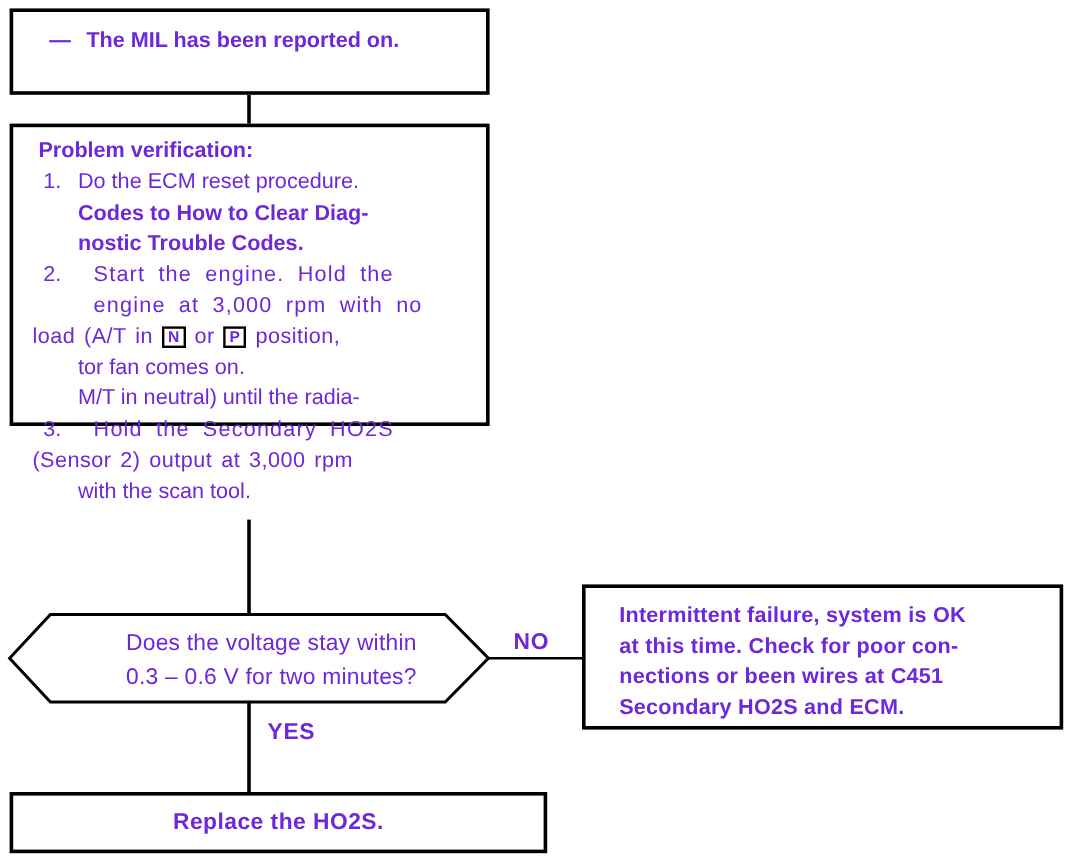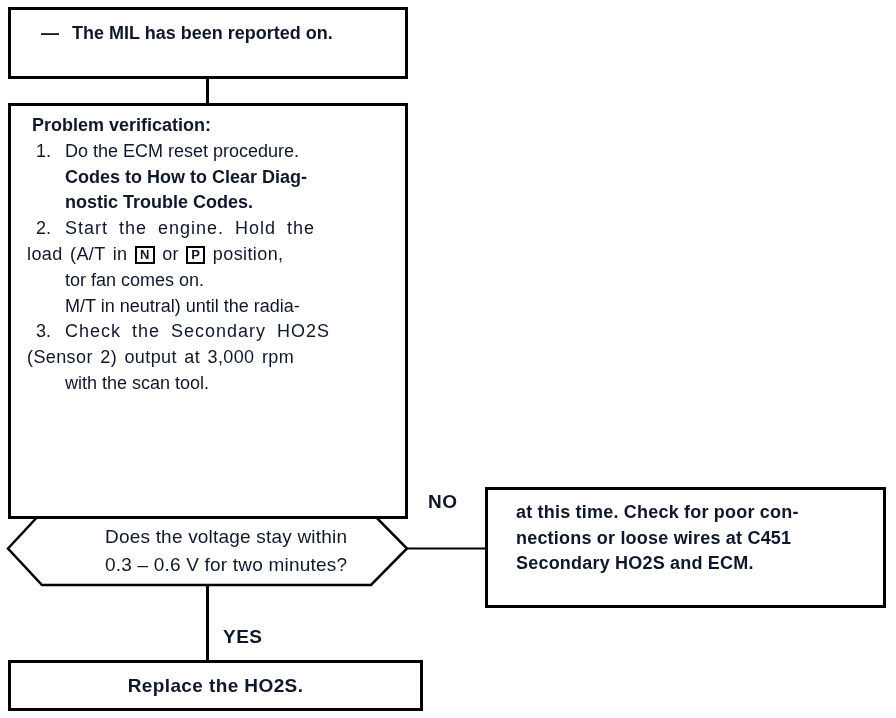--- a/index.html
+++ b/index.html
@@ -1,48 +1,48 @@
 <!DOCTYPE html>
 <html><head>
 <meta charset="utf-8">
 <style>
   html,body { margin:0; padding:0; background:#ffffff; }
   .canvas {
     position:relative; width:896px; height:718px; background:#ffffff;
-    font-family:"Liberation Sans", sans-serif; color:#0f172a;
+    font-family:"Liberation Sans", sans-serif; color:#6d28d9;
     overflow:hidden;
   }
   svg.wires { position:absolute; left:0; top:0; }
   .box { position:absolute; background:#fff; border:3px solid #000; box-sizing:border-box; }
   .box1 { left:8px; top:7px; width:400px; height:72px; padding-top:11px; font-weight:bold; font-size:18px; }
   .dashrow { line-height:25px; white-space:nowrap; }
   .dash { display:inline-block; margin-left:30px; width:31px; }
-  .box2 { left:8px; top:103px; width:400px; height:416px; font-size:18px; padding-top:7px; }
+  .box2 { left:8px; top:103px; width:400px; height:252px; font-size:18px; padding-top:7px; }
   .vline { line-height:25.8px; white-space:nowrap; }
   .heading { font-weight:bold; padding-left:21px; }
   .num { display:inline-block; margin-left:25px; width:29px; }
   .cont { padding-left:54px; }
   .bold { font-weight:bold; }
-  .stretch { letter-spacing:1px; word-spacing:5px; }
+  .stretch { letter-spacing:1px; word-spacing:5px;margin-left:13px; }
   .stretch2 { letter-spacing:0.4px; word-spacing:2px;padding-left:16px; }
   .keybox {
     display:inline-block; border:2px solid #000; font-size:13px; font-weight:bold;
     line-height:14px; padding:0 3px; vertical-align:1px;
   }
   .hex-text { position:absolute; left:57px; top:523px; font-size:19px; line-height:28px; letter-spacing:0.2px;margin-left:48px; }
   .wire-label { position:absolute; font-weight:bold; font-size:19px; letter-spacing:0.5px; }
-  .no-label { left:428px; top:491px; }
-  .yes-label { left:223px; top:600px;margin-top:26px; }
+  .no-label { left:428px; top:525px; }
+  .yes-label { left:223px; top:600px; }
   .nobox {
     left:485px; top:487px; width:401px; height:121px;
     font-weight:bold; font-size:18px; padding:10px 8px 0 28px; letter-spacing:0.2px;
   }
   .nobox .nbline { line-height:25.5px; white-space:nowrap; }
   .yesbox {
-    left:8px; top:660px; width:415px; height:51px;
+    left:8px; top:660px; width:448px; height:51px;
     font-weight:bold; font-size:19px; letter-spacing:0.4px;
     display:flex; align-items:center; justify-content:center;text-align:right;
   }
 </style>
 </head>
 <body>
 
 <div class="canvas">
 
   <svg class="wires" width="896" height="718" viewBox="0 0 896 718">
@@ -64,48 +64,50 @@
 
     <div class="vline">
       <span class="num">1.</span><span>Do the ECM reset procedure.</span>
     </div>
     <div class="vline cont bold">Codes to How to Clear Diag-</div>
     <div class="vline cont bold">nostic Trouble Codes.</div>
 
     <div class="vline">
       <span class="num">2.</span><span class="stretch">Start the engine. Hold the</span>
     </div>
+    <div class="vline cont stretch">engine at 3,000 rpm with no</div>
     <div class="vline cont stretch2">
       <span>load (A/T in</span>
       <span class="keybox">N</span>
       <span>or</span>
       <span class="keybox">P</span>
       <span>position,</span>
     </div>
     <div class="vline cont">tor fan comes on.</div>
     <div class="vline cont">M/T in neutral) until the radia-</div>
 
     <div class="vline">
-      <span class="num">3.</span><span class="stretch">Check the Secondary HO2S</span>
+      <span class="num">3.</span><span class="stretch">Hold the Secondary HO2S</span>
     </div>
     <div class="vline cont stretch2">(Sensor 2) output at 3,000 rpm</div>
     <div class="vline cont">with the scan tool.</div>
   </div>
 
   <div class="hex-text">
     <div>Does the voltage stay within</div>
     <div>0.3 – 0.6 V for two minutes?</div>
   </div>
 
   <div class="wire-label no-label">NO</div>
   <div class="wire-label yes-label">YES</div>
 
   <div class="box nobox">
+    <div class="nbline">Intermittent failure, system is OK</div>
     <div class="nbline">at this time. Check for poor con-</div>
-    <div class="nbline">nections or loose wires at C451</div>
+    <div class="nbline">nections or been wires at C451</div>
     <div class="nbline">Secondary HO2S and ECM.</div>
   </div>
 
   <div class="box yesbox">
     <span>Replace the HO2S.</span>
   </div>
 
 </div>
 
 </body></html>

